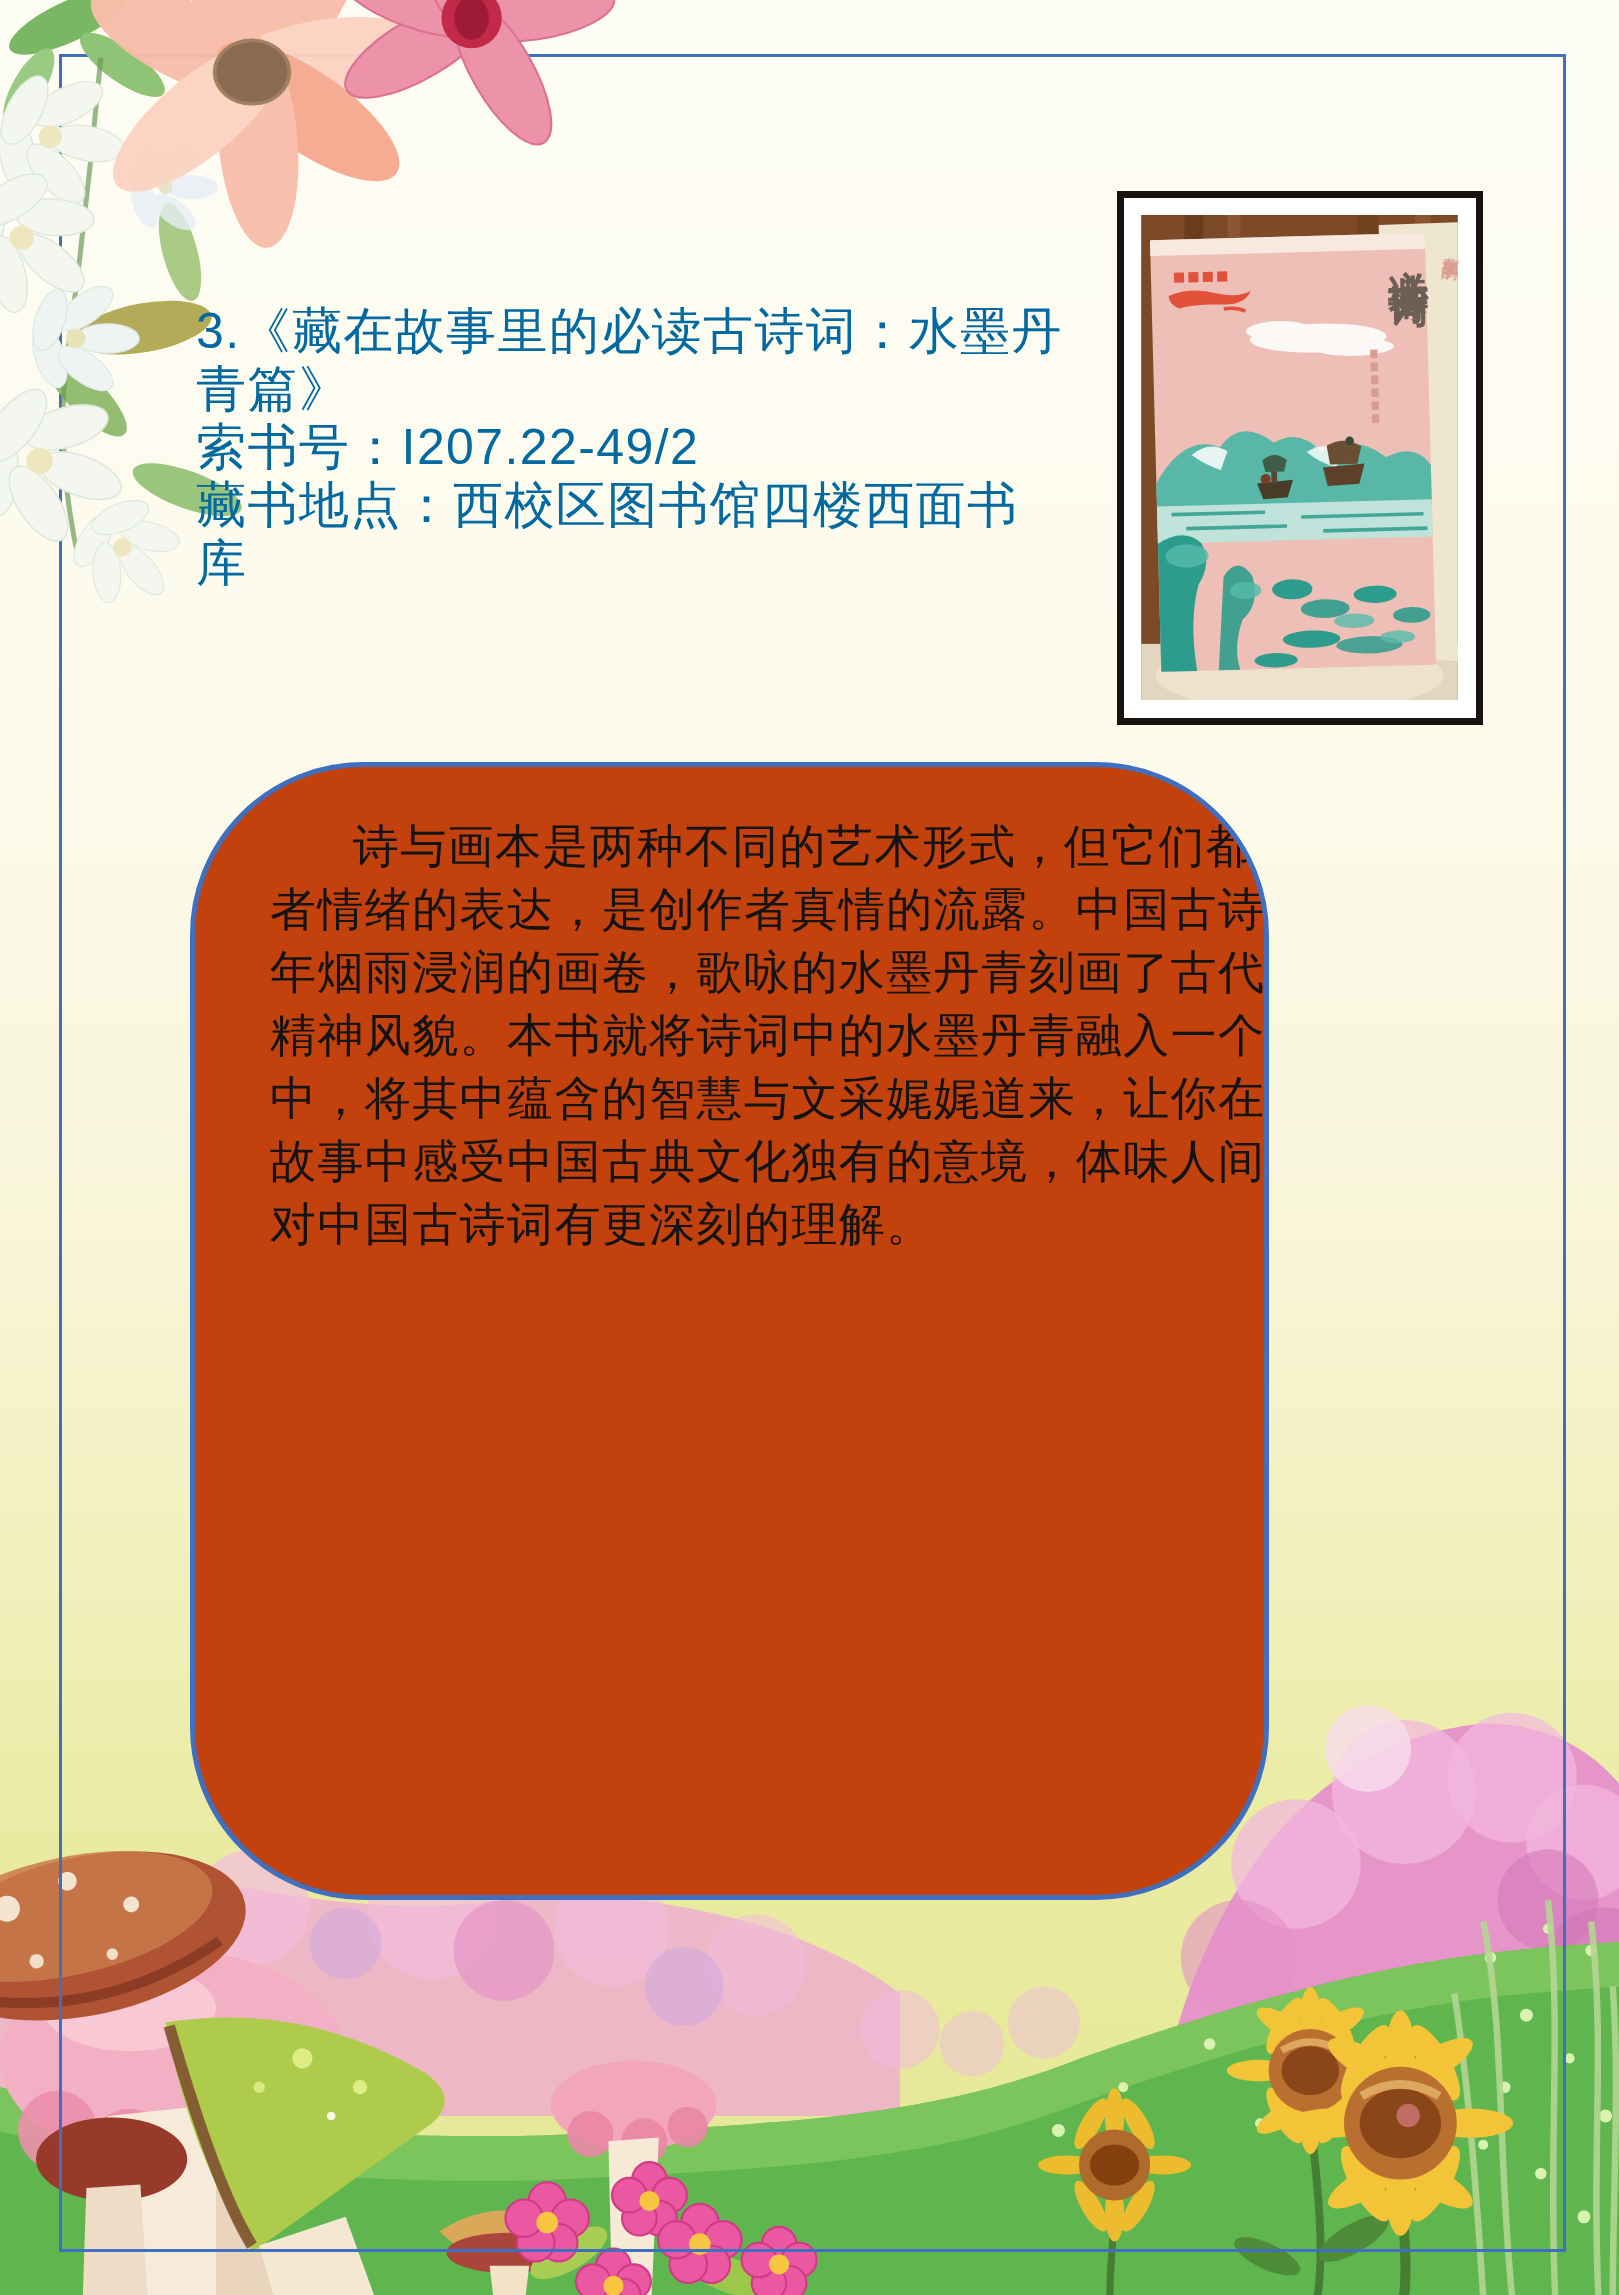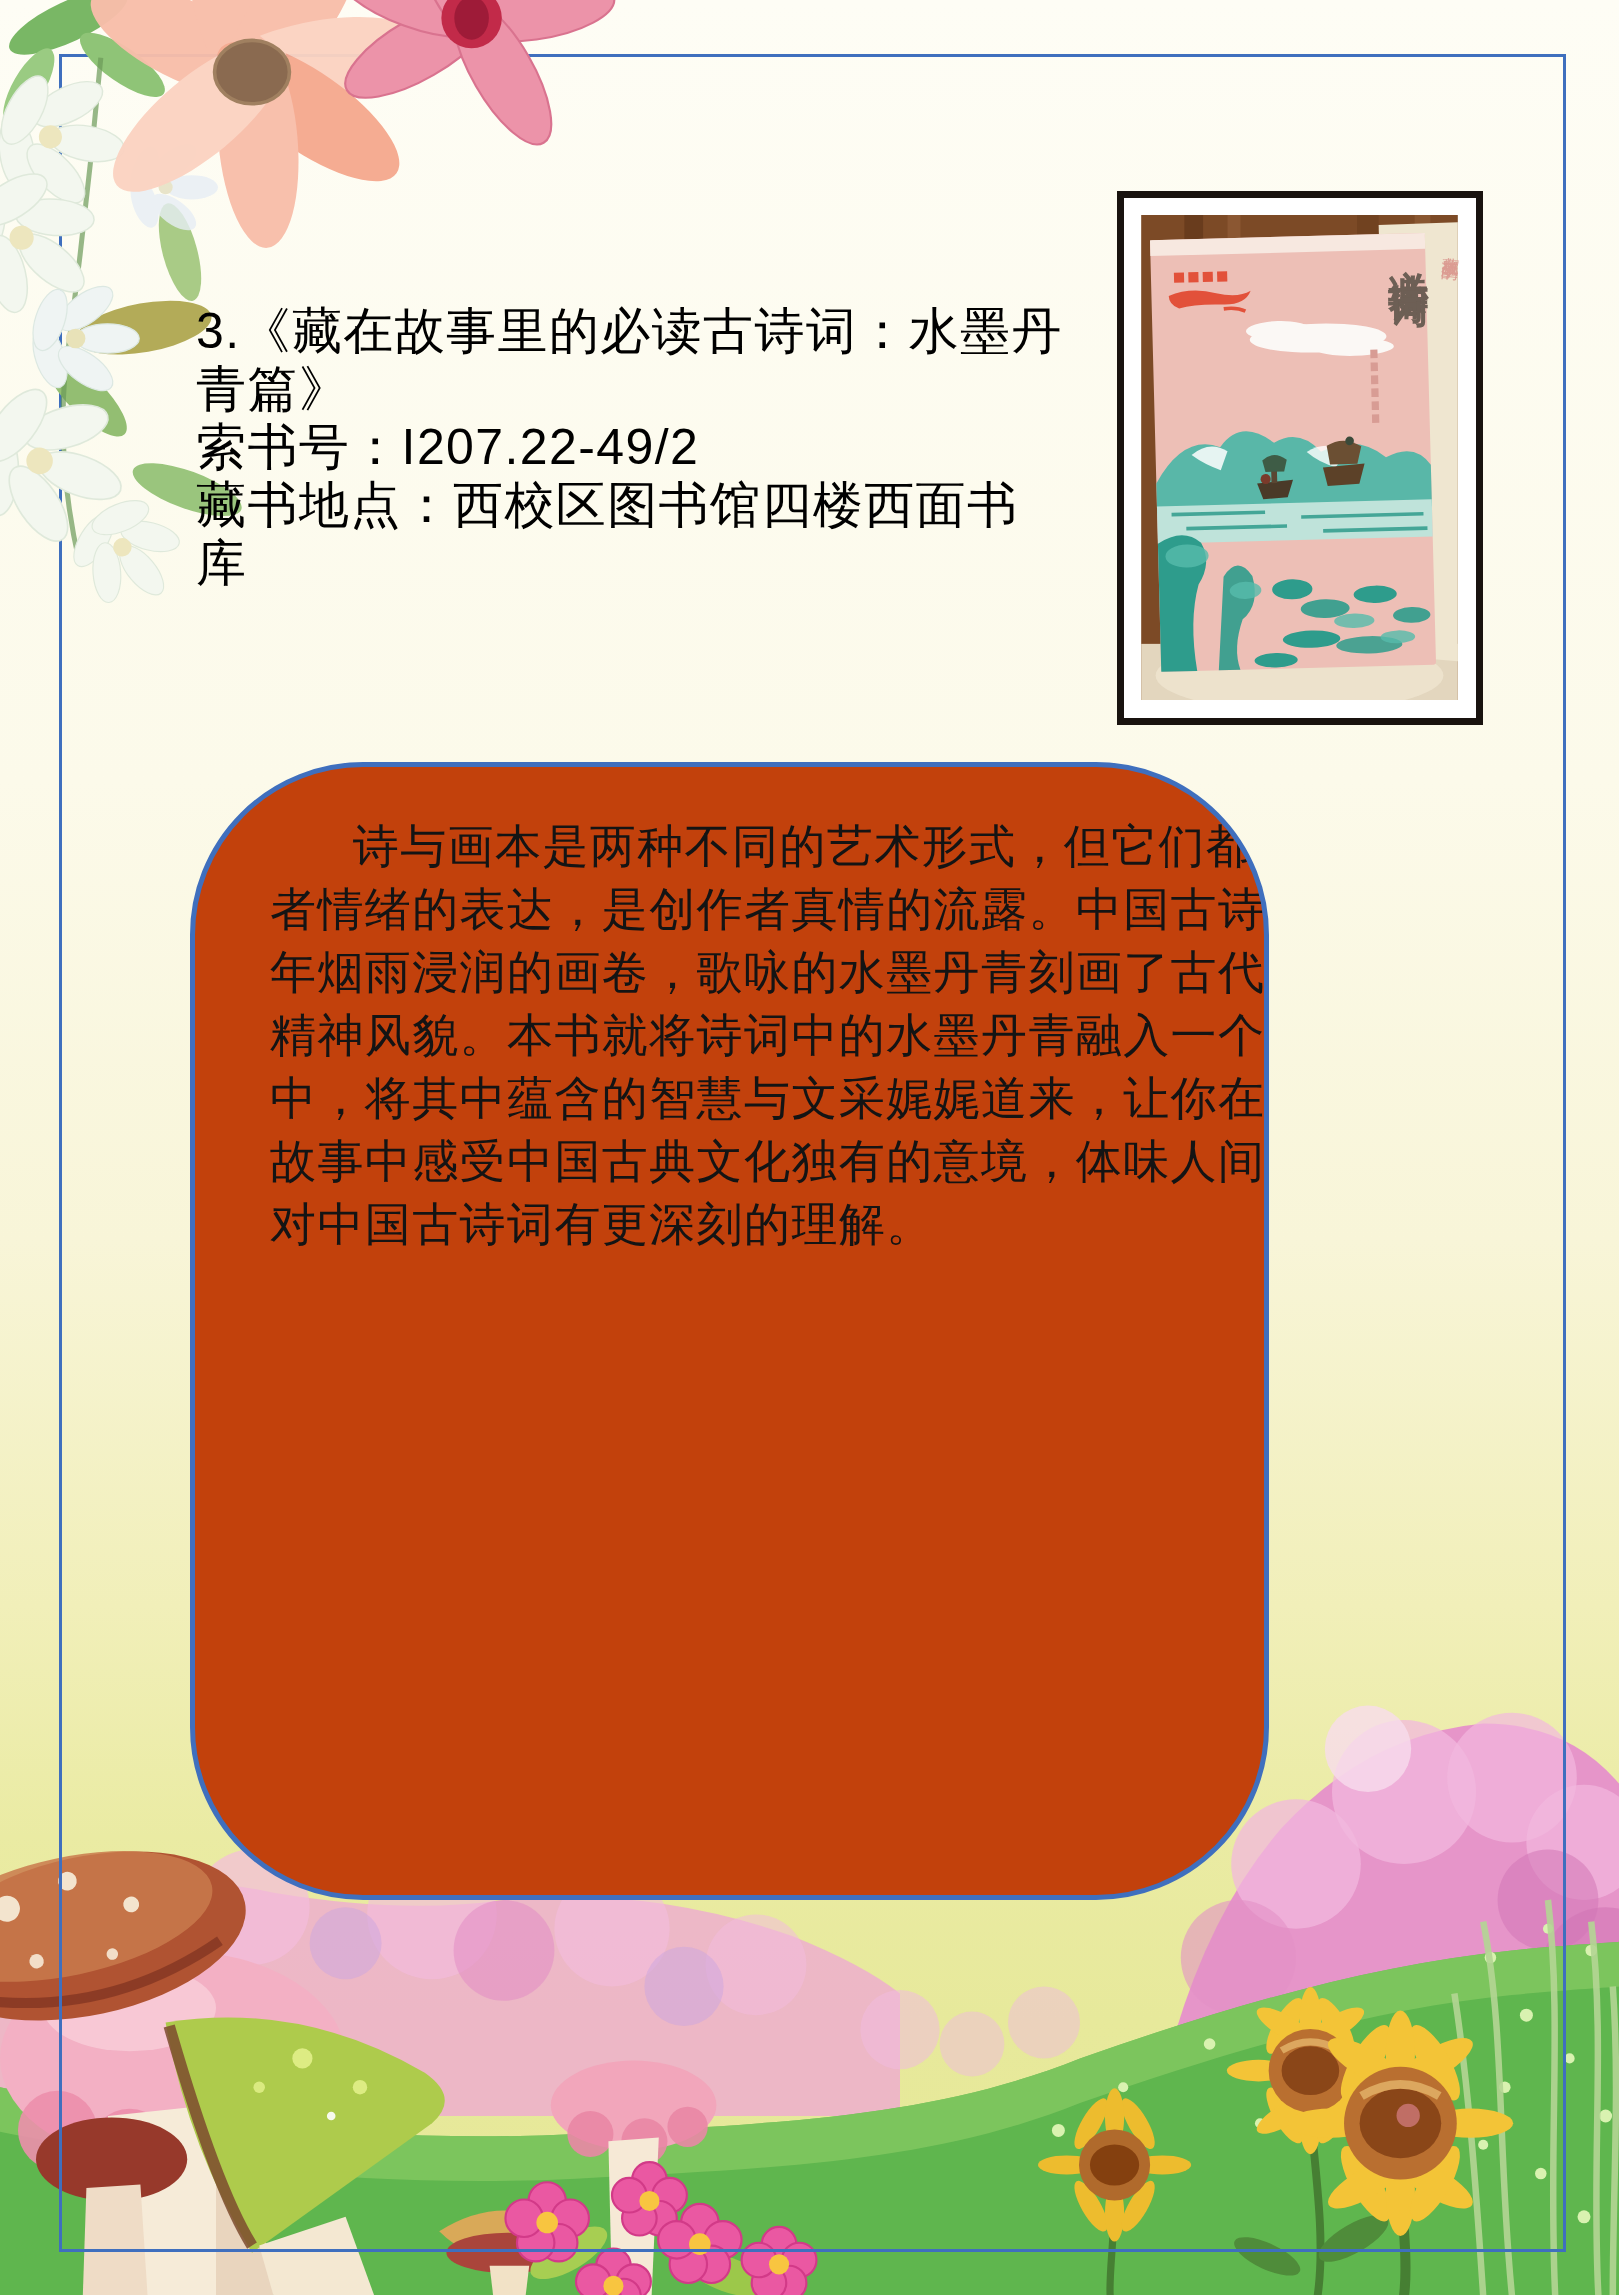--- a/index.html
+++ b/index.html
@@ -15,21 +15,21 @@
     border:3.6px solid #3F6FBE;z-index:2;
   }
   
   #scene{left:0;top:1684px;width:1620px;height:612px;z-index:1;}
   
   #corner-flowers{left:0;top:0;width:648px;height:605px;z-index:3;}
   
   #listing{
     left:196px;top:302px;width:907px;z-index:4;
     font-family:"Liberation Sans","DejaVu Sans",sans-serif;
-    font-size:50px;line-height:58px;letter-spacing:1.4px;color:#000000;
+    font-size:50px;line-height:58px;letter-spacing:1.4px;color:#0369a1;
     white-space:pre-line;
   }
   
   #book-photo{
     left:1117px;top:191px;width:366px;height:534px;box-sizing:border-box;
     background:#FFFFFF;border:7.2px solid #19130F;padding:17.3px;z-index:4;overflow:hidden;
   }
   #book-photo .cover-title{
     position:absolute;left:258px;top:40px;height:245px;
     writing-mode:vertical-rl;font-size:40px;letter-spacing:4.3px;color:#6D5F55;

